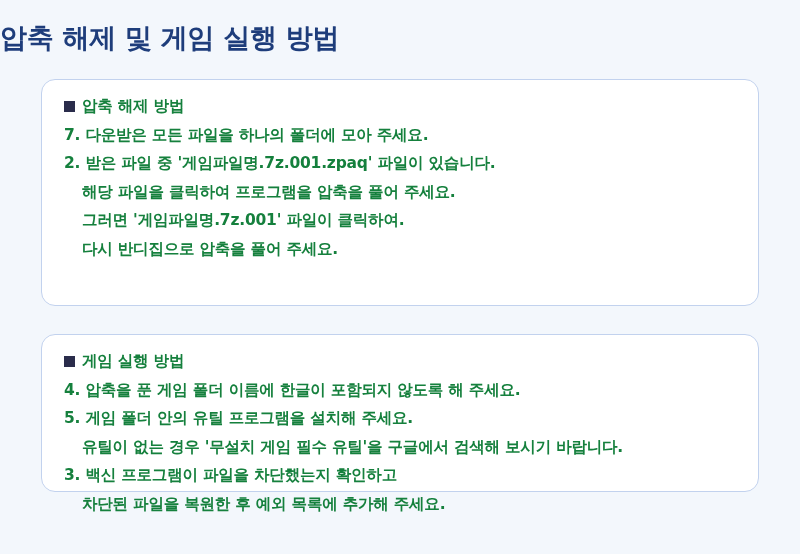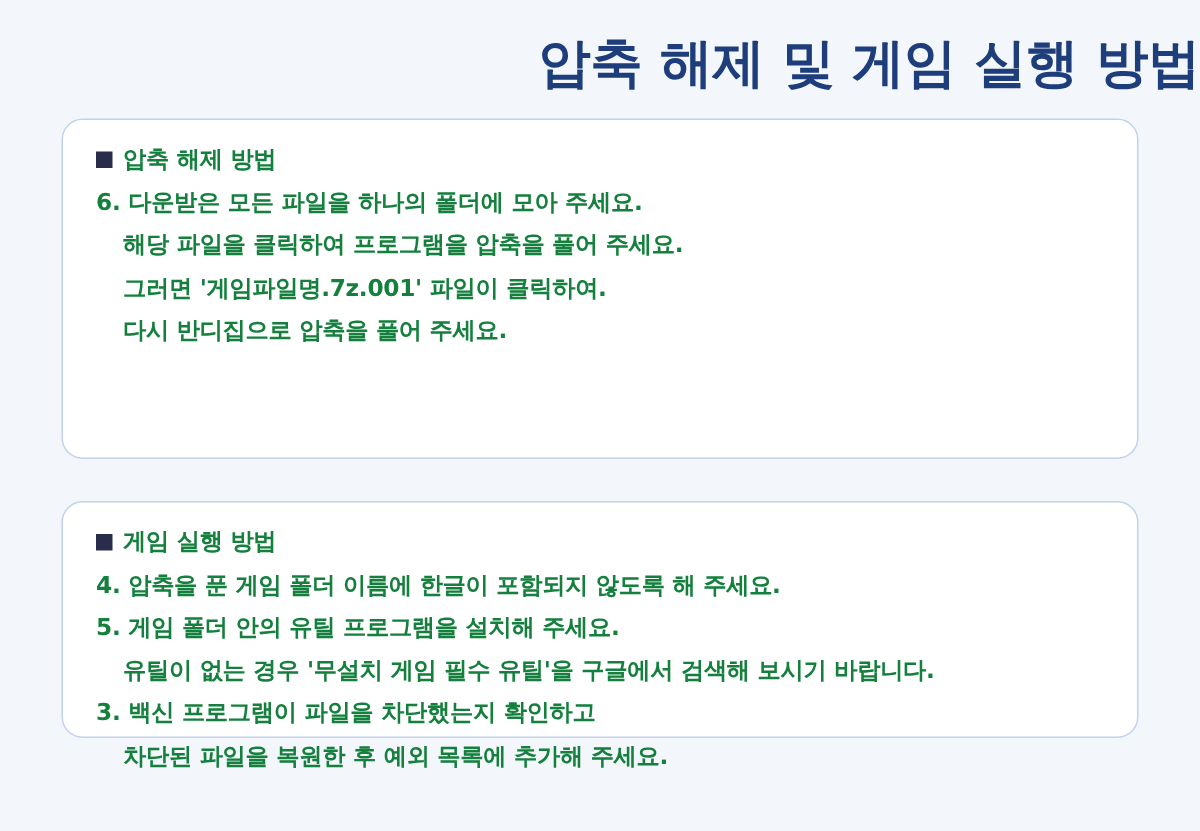--- a/index.html
+++ b/index.html
@@ -18,22 +18,22 @@
     position: relative;
     width: 800px;
     height: 554px;
     box-sizing: border-box;
   }
   .page-title {
     position: absolute;
     top: 22px;
     left: 0;
     width: 800px;
-    text-align: right;
-    font-size: 35px;
+    text-align: left;
+    font-size: 27px;
     font-weight: bold;
     color: #1e3d7b;
     letter-spacing: -0.3px;
     line-height: 1.2;
   }
   .card {
     position: absolute;
     left: 41px;
     width: 718px;
     box-sizing: border-box;
@@ -77,21 +77,22 @@
 <div class="page">
 
   <div class="page-title">압축 해제 및 게임 실행 방법</div>
 
   <div class="card card-1">
     <div class="card-inner">
       <div class="line section-head">
         <span class="bullet-square"></span>
         <span>압축 해제 방법</span>
       </div>
-      <div class="line">6. 다운받은 모든 파일을 하나의 폴더에 모아 주세요.</div>
+      <div class="line">7. 다운받은 모든 파일을 하나의 폴더에 모아 주세요.</div>
+      <div class="line">2. 받은 파일 중 '게임파일명.7z.001.zpaq' 파일이 있습니다.</div>
       <div class="line indent">해당 파일을 클릭하여 프로그램을 압축을 풀어 주세요.</div>
       <div class="line indent">그러면 '게임파일명.7z.001' 파일이 클릭하여.</div>
       <div class="line indent">다시 반디집으로 압축을 풀어 주세요.</div>
     </div>
   </div>
 
   <div class="card card-2">
     <div class="card-inner">
       <div class="line section-head">
         <span class="bullet-square"></span>

